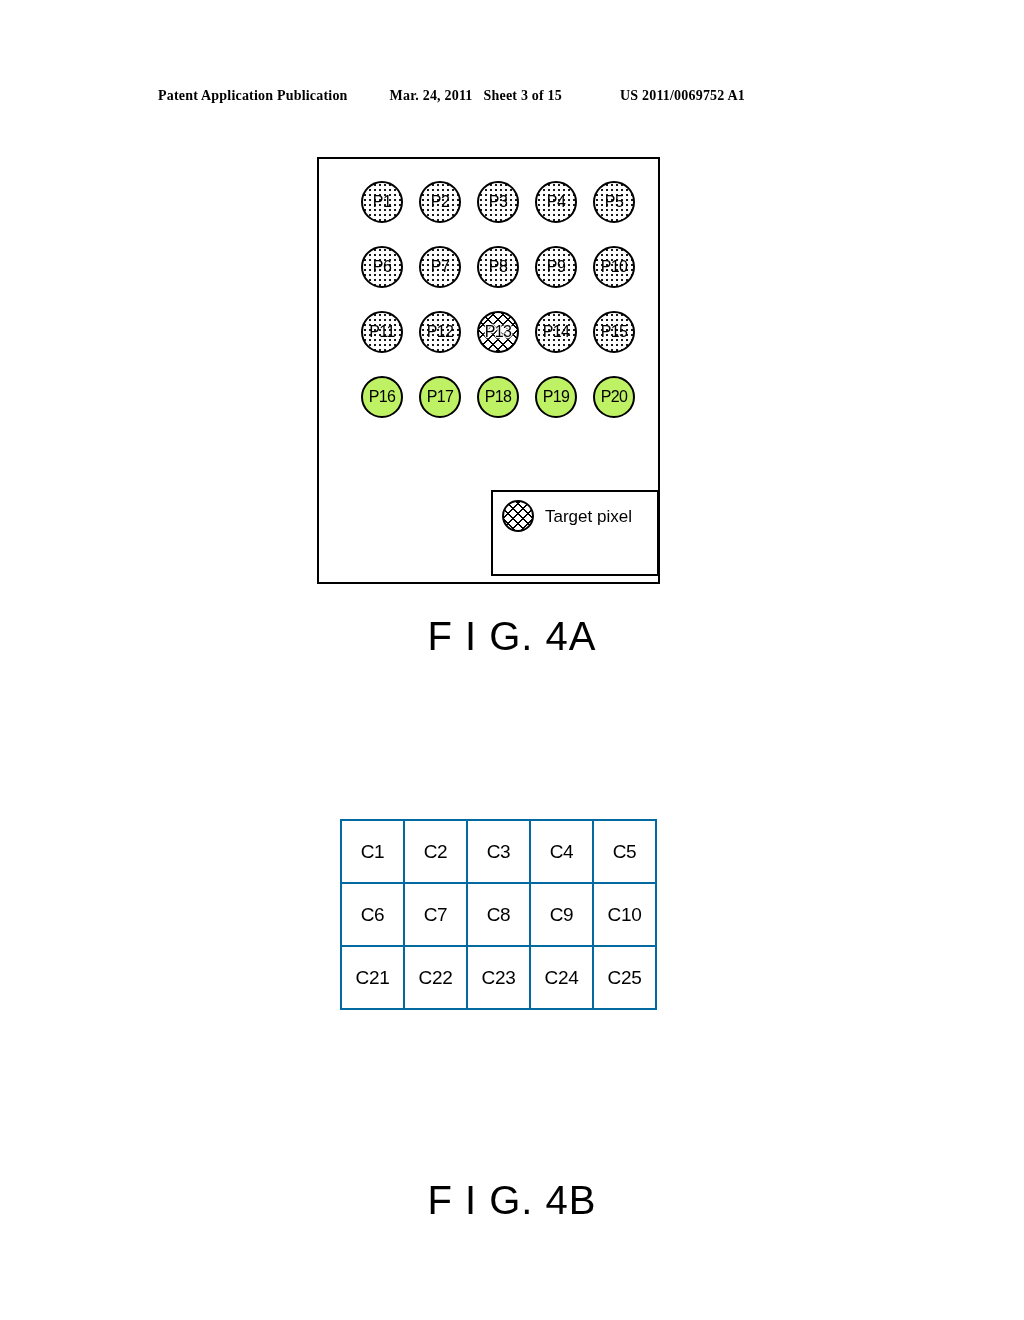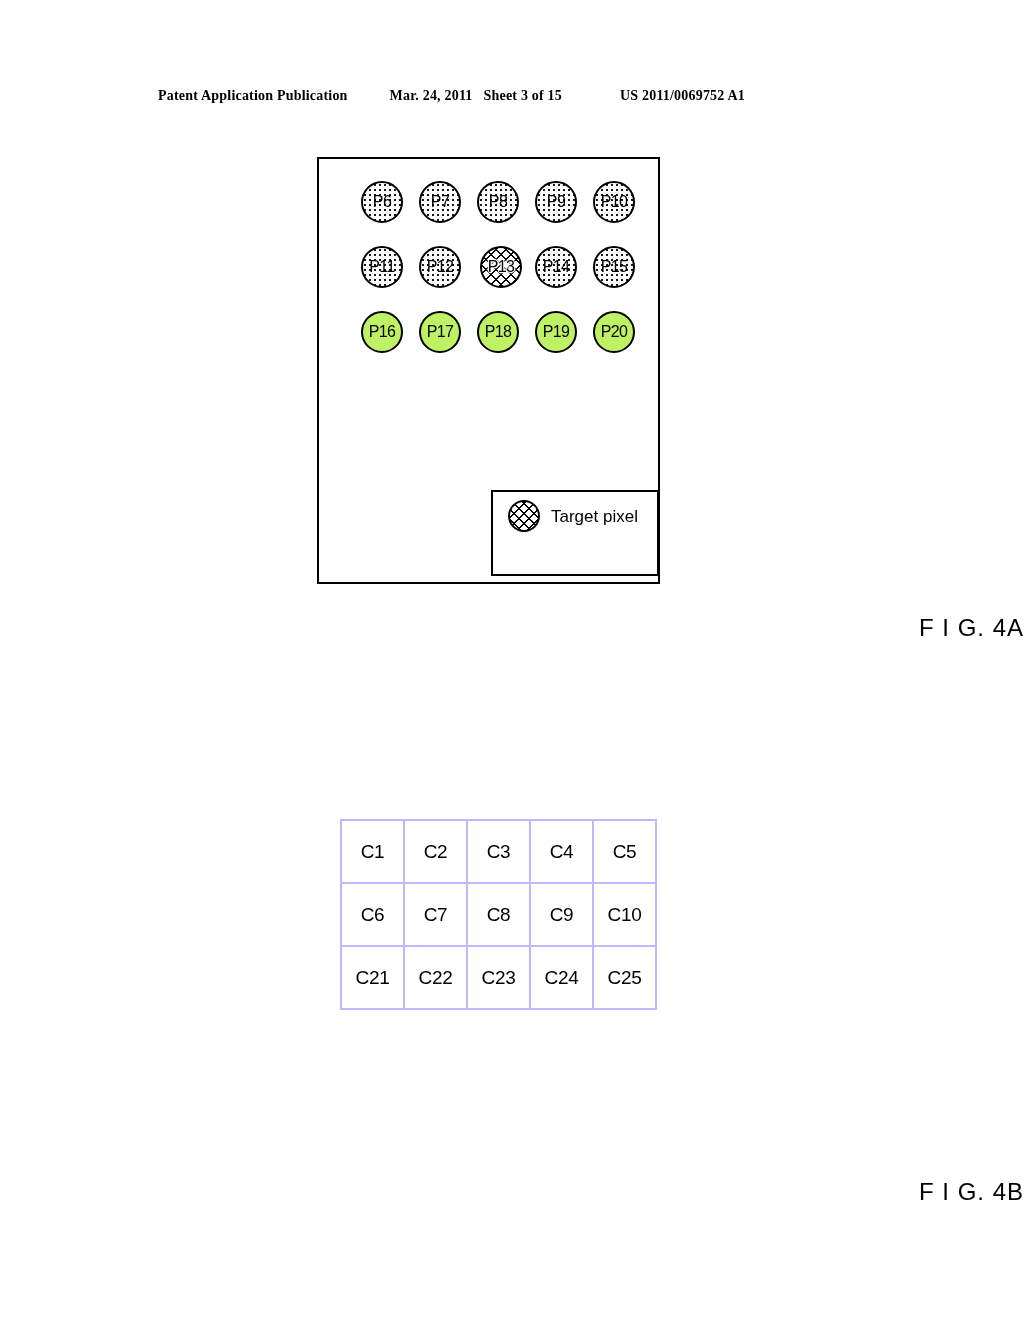--- a/index.html
+++ b/index.html
@@ -97,21 +97,20 @@
       radial-gradient(circle at 1px 1px, #1a1a1a 0.9px, rgba(0,0,0,0) 1.1px);
     background-size: 5px 5px;
     background-position: 1px 1px;
   }
   
   .fill-target {
     background-color: #ffffff;
     background-image:
       repeating-linear-gradient(45deg,  #000 0 1.4px, rgba(0,0,0,0) 1.4px 7px),
       repeating-linear-gradient(-45deg, #000 0 1.4px, rgba(0,0,0,0) 1.4px 7px);
-    margin-left: 6px;
   }
   .fill-target .plabel {
     text-shadow:
       0 0 2px #fff, 0 0 2px #fff, 0 0 3px #fff, 0 0 3px #fff,
       1px 0 1px #fff, -1px 0 1px #fff, 0 1px 1px #fff, 0 -1px 1px #fff;
   }
   .fill-none { background-color: #bef264; }
 
   
   #legend-box {
@@ -144,41 +143,41 @@
     font-size: 17px;
     line-height: 1;
     white-space: nowrap;
   }
 
   
   .fig-caption {
     position: absolute;
     width: 1024px;
     left: 0;
-    text-align: right;
-    font-family: "Liberation Sans", sans-serif;
-    font-size: 24px;
+    text-align: center;
+    font-family: "Liberation Sans", sans-serif;
+    font-size: 40px;
     letter-spacing: 1px;
     color: #000;
   }
   #fig4a-caption { top: 614px; }
   #fig4b-caption { top: 1178px; }
 
   
   #fig4b-table {
     position: absolute;
     left: 340px;
     top: 819px;
     border-collapse: collapse;
     background: #fff;
   }
   #fig4b-table td {
     width: 61px;
     height: 61px;
-    border: 2px solid #c4b5fd;
+    border: 2px solid #0369a1;
     text-align: center;
     vertical-align: middle;
     font-family: "Liberation Sans", sans-serif;
     font-size: 19px;
     letter-spacing: -0.3px;
     color: #000;
     padding: 0;
   }
 </style>
 </head>
@@ -188,20 +187,47 @@
   <span class="hdr-pub">Patent Application Publication</span>
   <span class="hdr-date">Mar. 24, 2011</span>
   <span class="hdr-sheet">Sheet 3 of 15</span>
   <span class="hdr-num">US 2011/0069752 A1</span>
 </div>
 
 <div id="fig4a-box">
 
   <div class="pixel-grid">
 
+    <div class="pixel-row">
+      <div class="pixel-cell">
+        <div class="pcircle fill-edge">
+          <span class="plabel">P1</span>
+        </div>
+      </div>
+      <div class="pixel-cell">
+        <div class="pcircle fill-edge">
+          <span class="plabel">P2</span>
+        </div>
+      </div>
+      <div class="pixel-cell">
+        <div class="pcircle fill-edge">
+          <span class="plabel">P3</span>
+        </div>
+      </div>
+      <div class="pixel-cell">
+        <div class="pcircle fill-edge">
+          <span class="plabel">P4</span>
+        </div>
+      </div>
+      <div class="pixel-cell">
+        <div class="pcircle fill-edge">
+          <span class="plabel">P5</span>
+        </div>
+      </div>
+    </div>
 
     <div class="pixel-row">
       <div class="pixel-cell">
         <div class="pcircle fill-edge">
           <span class="plabel">P6</span>
         </div>
       </div>
       <div class="pixel-cell">
         <div class="pcircle fill-edge">
           <span class="plabel">P7</span>

